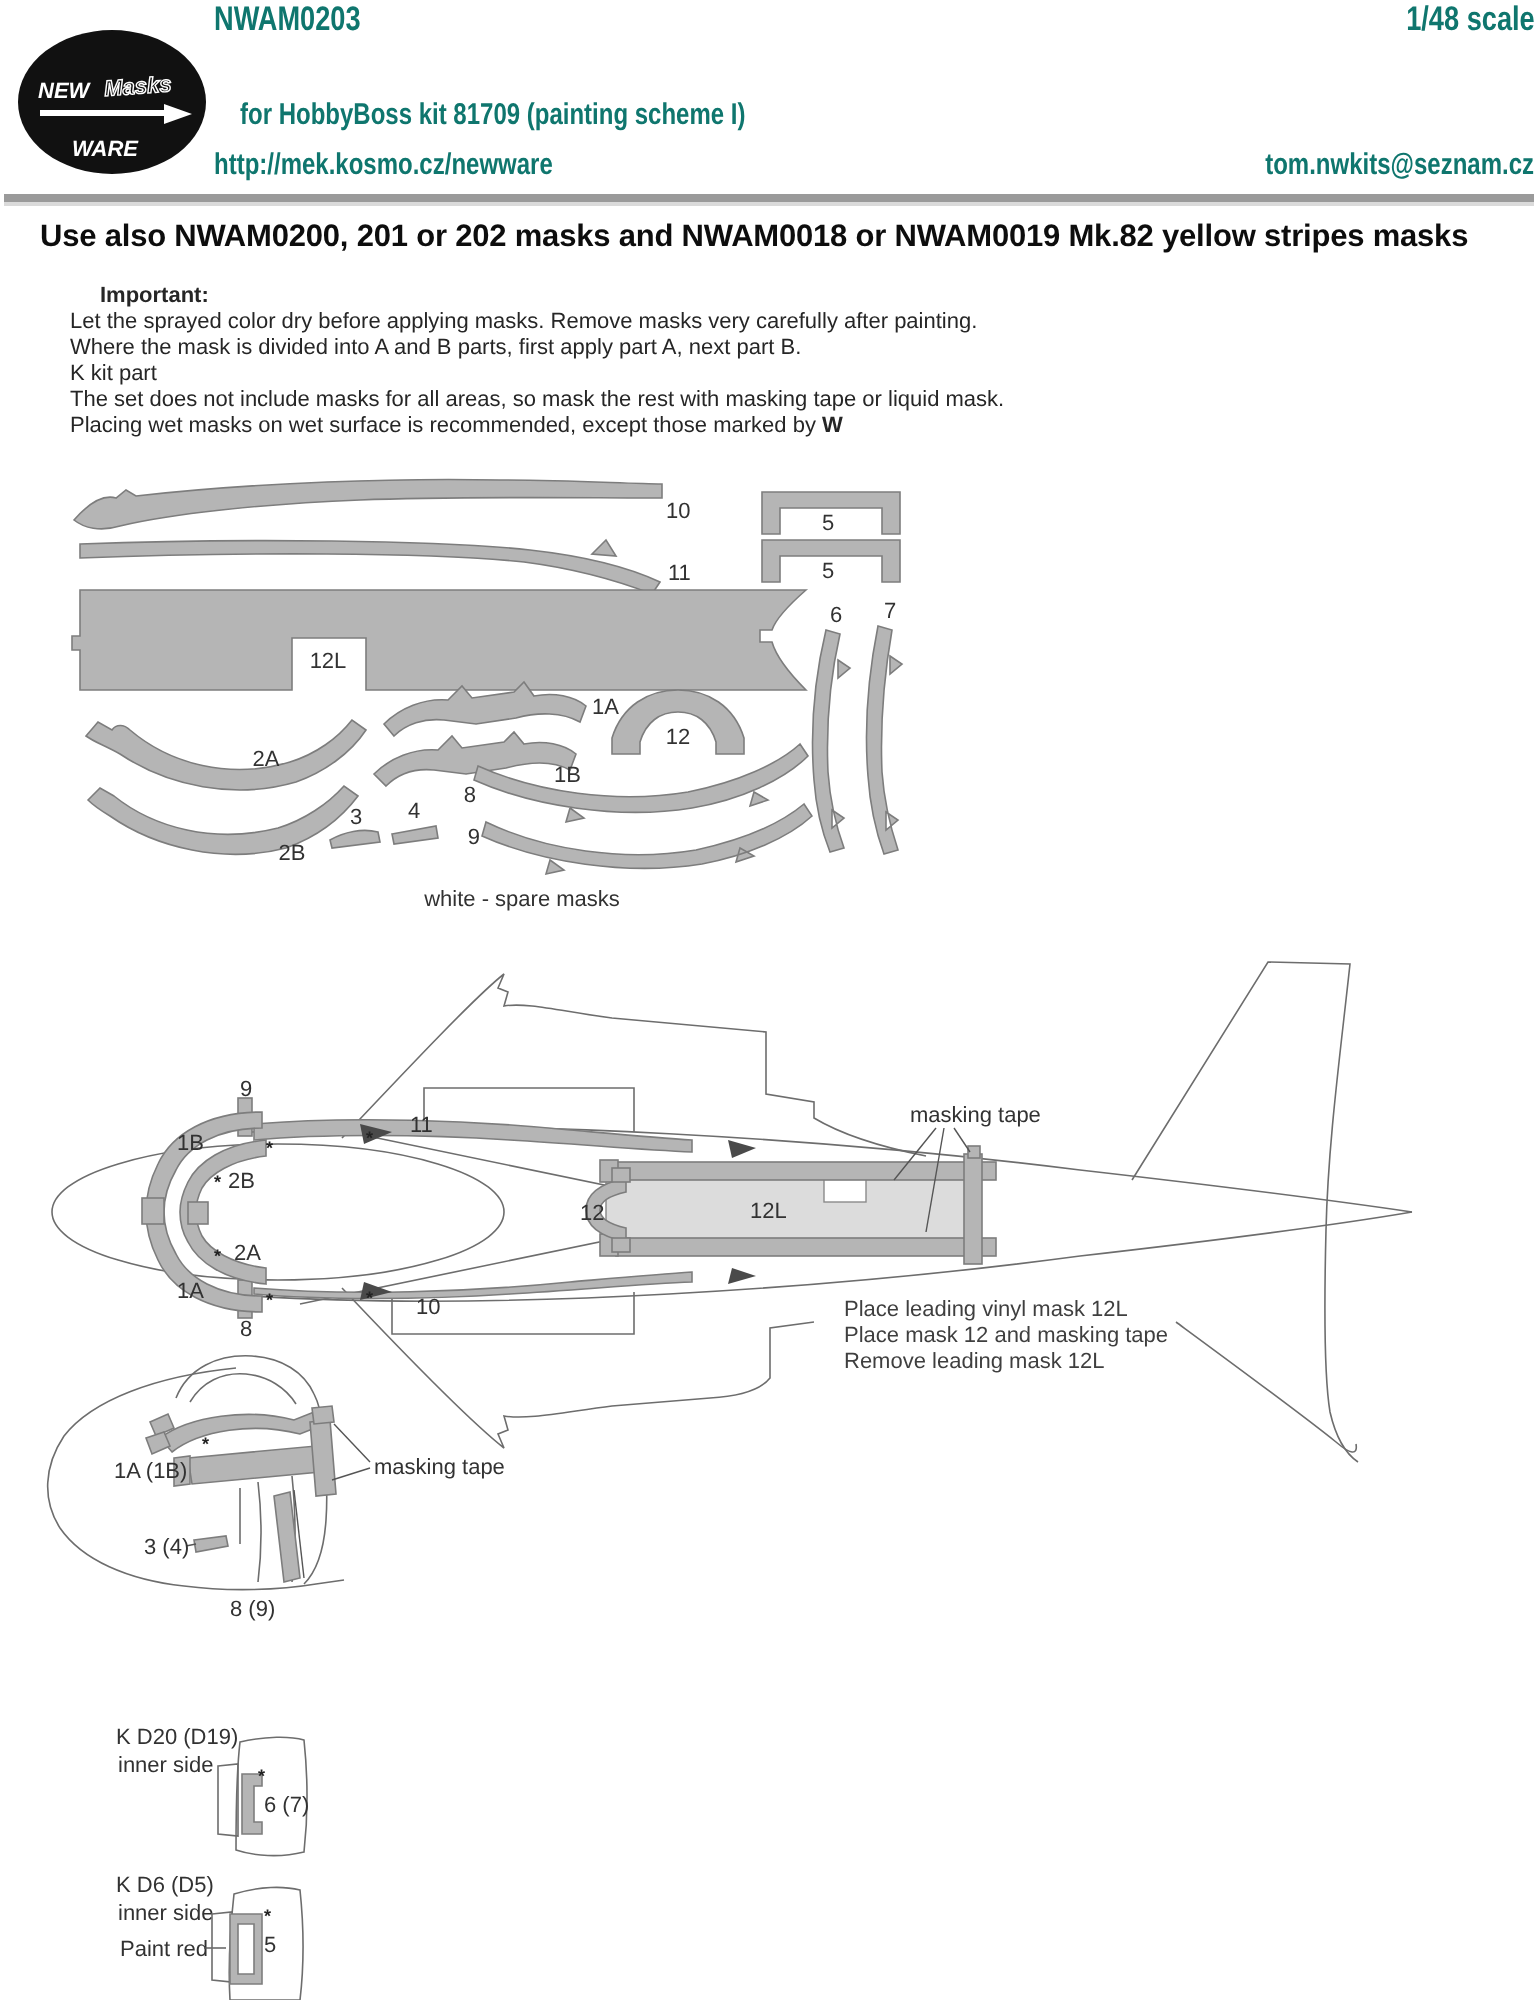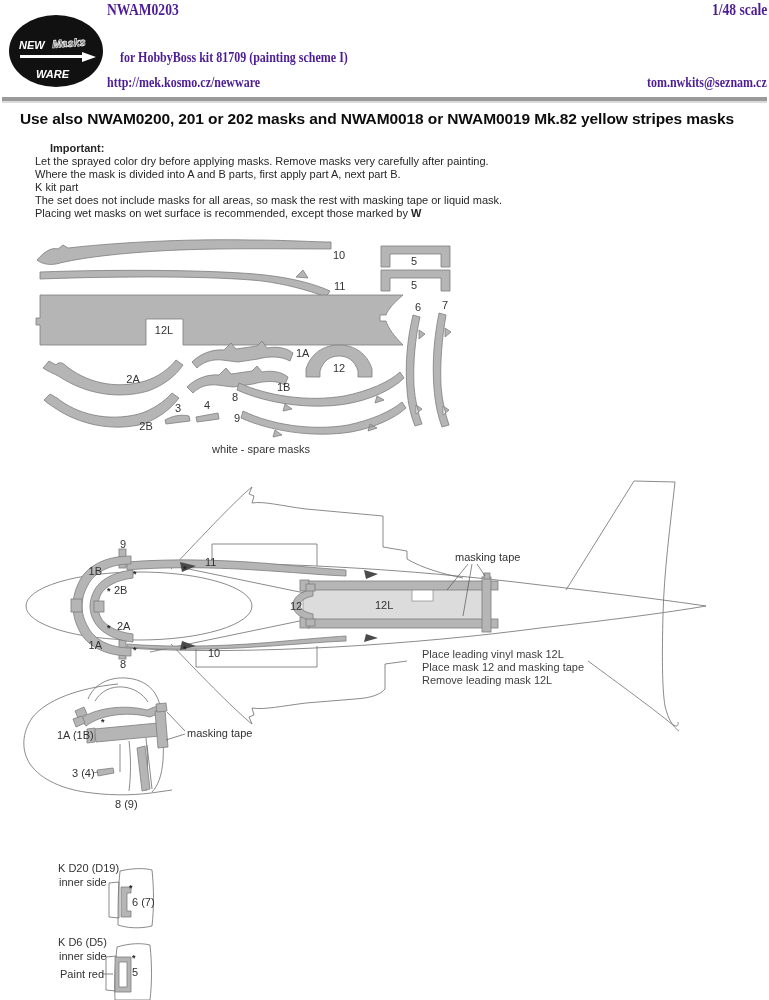--- a/index.html
+++ b/index.html
@@ -1,19 +1,19 @@
 <!DOCTYPE html>
 <html style="--mask-fill: #b5b5b5; --mask-stroke: #7d7d7d; --mask-light: #dcdcdc; --line-color: #6d6d6d;"><head>
 <meta charset="utf-8">
 <style>
   html,body{margin:0;padding:0;background:#ffffff;}
   .page{position:relative;width:769px;height:1000px;background:#fff;overflow:hidden;
         font-family:"Liberation Sans",sans-serif;color:#1a1a1a;}
   
-  .hline{position:absolute;white-space:pre;font-weight:bold;color:#4c1d95;font-family:Liberation Serif, serif;}
+  .hline{position:absolute;white-space:pre;font-weight:bold;color:#0f766e;}
   .cond{display:inline-block;transform:scaleX(.8);transform-origin:0 50%;white-space:pre;}
   .cond-r{display:inline-block;transform:scaleX(.8);transform-origin:100% 50%;white-space:pre;}
   .code{left:107px;top:0px;font-size:17px;}
   .scale{right:2px;top:0px;font-size:17px;text-align:left;}
   .t1{left:107px;top:23px;font-size:15px;}
   .t2{left:120px;top:49px;font-size:15px;}
   .web{left:107px;top:74px;font-size:15px;}
   .email{right:2px;top:74px;font-size:15px;text-align:left;}
   .rule{position:absolute;left:2px;top:97px;width:765px;height:4px;background:#9a9a9a;box-shadow:0 2px 0 #dadada;}
   .notice{position:absolute;left:1px;top:110px;width:768px;font-size:15.5px;font-weight:bold;

